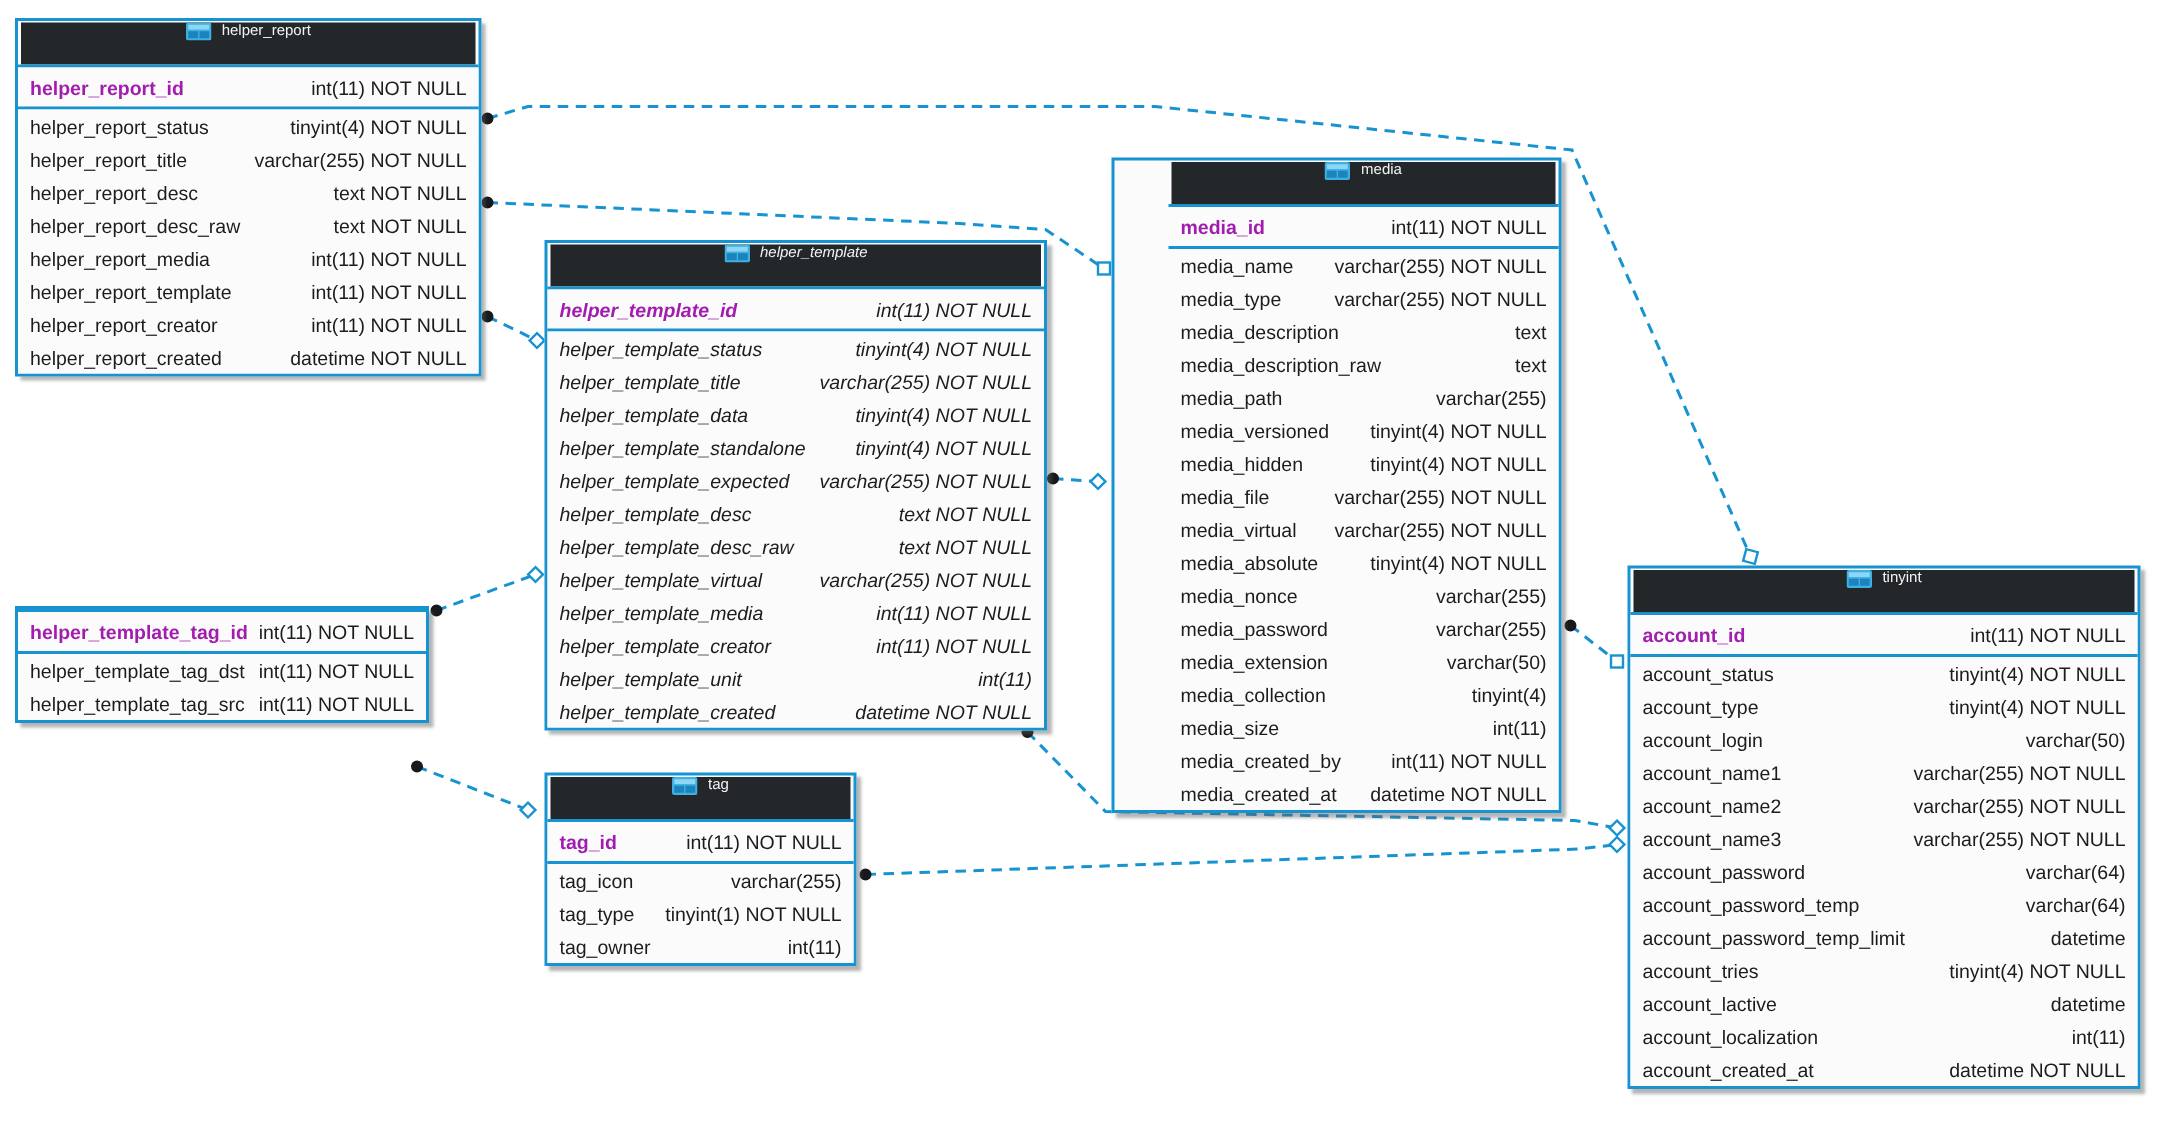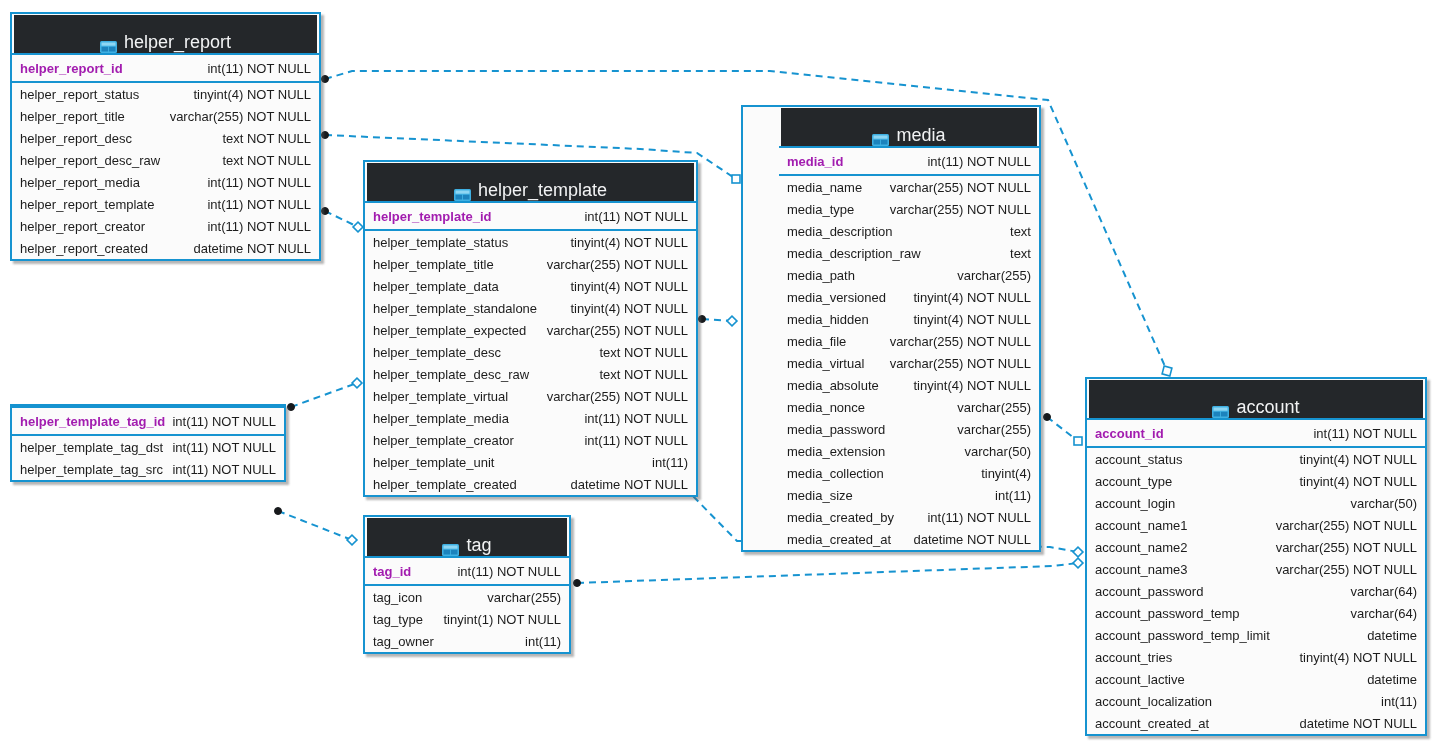--- a/index.html
+++ b/index.html
@@ -8,24 +8,24 @@
   .rel{fill:none;stroke:var(--accent,#1693d0);stroke-width:2;stroke-dasharray:7 5;}
   .dot{fill:#17191c;stroke:#17191c;}
   .endmark{fill:#ffffff;stroke:var(--accent,#1693d0);stroke-width:1.6;}
   .table{
     position:absolute;z-index:2;background:var(--bodybg,#fbfbfb);
     border:2px solid var(--accent,#1693d0);
     box-shadow:3px 3px 2px rgba(90,90,90,.45);
     box-sizing:border-box;
   }
   .theader{
-    height:38px;margin:1px 2px 0 2px;background:var(--headerbg,#24272a);
+    height:28px;margin:1px 2px 0 2px;background:var(--headerbg,#24272a);
     color:var(--headertext,#f2f3f4);
-    display:flex;align-items:flex-end;justify-content:center;gap:7px;
-    font-size:18px;
+    display:flex;align-items:flex-start;justify-content:center;gap:7px;
+    font-size:10px;
   }
   .hline{height:2px;background:var(--accent,#1693d0);}
   .row{display:flex;justify-content:space-between;align-items:center;
        height:22px;padding:0 8px;font-size:13px;color:#1c1c1c;background:var(--bodybg,#fbfbfb);}
   .pkrow{height:26px;}
   .pkrow .cname{font-weight:bold;color:#a21caf;}
   .cname{white-space:nowrap;}
   .ctype{white-space:nowrap;margin-left:6px;}
   .ticon{display:inline-flex;line-height:0;}
 </style>
@@ -126,21 +126,21 @@
         <div class="row">
           <span class="cname">helper_report_creator</span>
           <span class="ctype">int(11) NOT NULL</span>
         </div>
         <div class="row">
           <span class="cname">helper_report_created</span>
           <span class="ctype">datetime NOT NULL</span>
         </div>
       </div>
   </div>
-    <div class="table" style="left: 363px; top: 160px; width: 335px;">
+    <div class="table" style="left: 363px; top: 160px; width: 335px; font-style: italic;">
     <div class="theader">
       <span class="ticon">
         <svg width="17" height="12" viewBox="0 0 17 12">
           <rect x="0" y="0" width="17" height="12" rx="1.5" fill="#3fb0e2"></rect>
           <rect x="1.5" y="1.5" width="14" height="3.2" fill="#8ed6f3"></rect>
           <rect x="1.5" y="5.8" width="6.6" height="4.7" fill="#1c83bd"></rect>
           <rect x="9" y="5.8" width="6.5" height="4.7" fill="#1c83bd"></rect>
         </svg>
       </span>
       <span class="title">helper_template</span>
@@ -345,21 +345,21 @@
     <div class="table" style="left: 1085px; top: 377px; width: 342px;">
     <div class="theader">
       <span class="ticon">
         <svg width="17" height="12" viewBox="0 0 17 12">
           <rect x="0" y="0" width="17" height="12" rx="1.5" fill="#3fb0e2"></rect>
           <rect x="1.5" y="1.5" width="14" height="3.2" fill="#8ed6f3"></rect>
           <rect x="1.5" y="5.8" width="6.6" height="4.7" fill="#1c83bd"></rect>
           <rect x="9" y="5.8" width="6.5" height="4.7" fill="#1c83bd"></rect>
         </svg>
       </span>
-      <span class="title">account</span>
+      <span class="title">tinyint</span>
     </div>
     <div class="hline"></div>
     <div class="row pkrow">
       <span class="cname">account_id</span>
       <span class="ctype">int(11) NOT NULL</span>
     </div>
     <div class="hline"></div>
     <div class="cols">
         <div class="row">
           <span class="cname">account_status</span>

